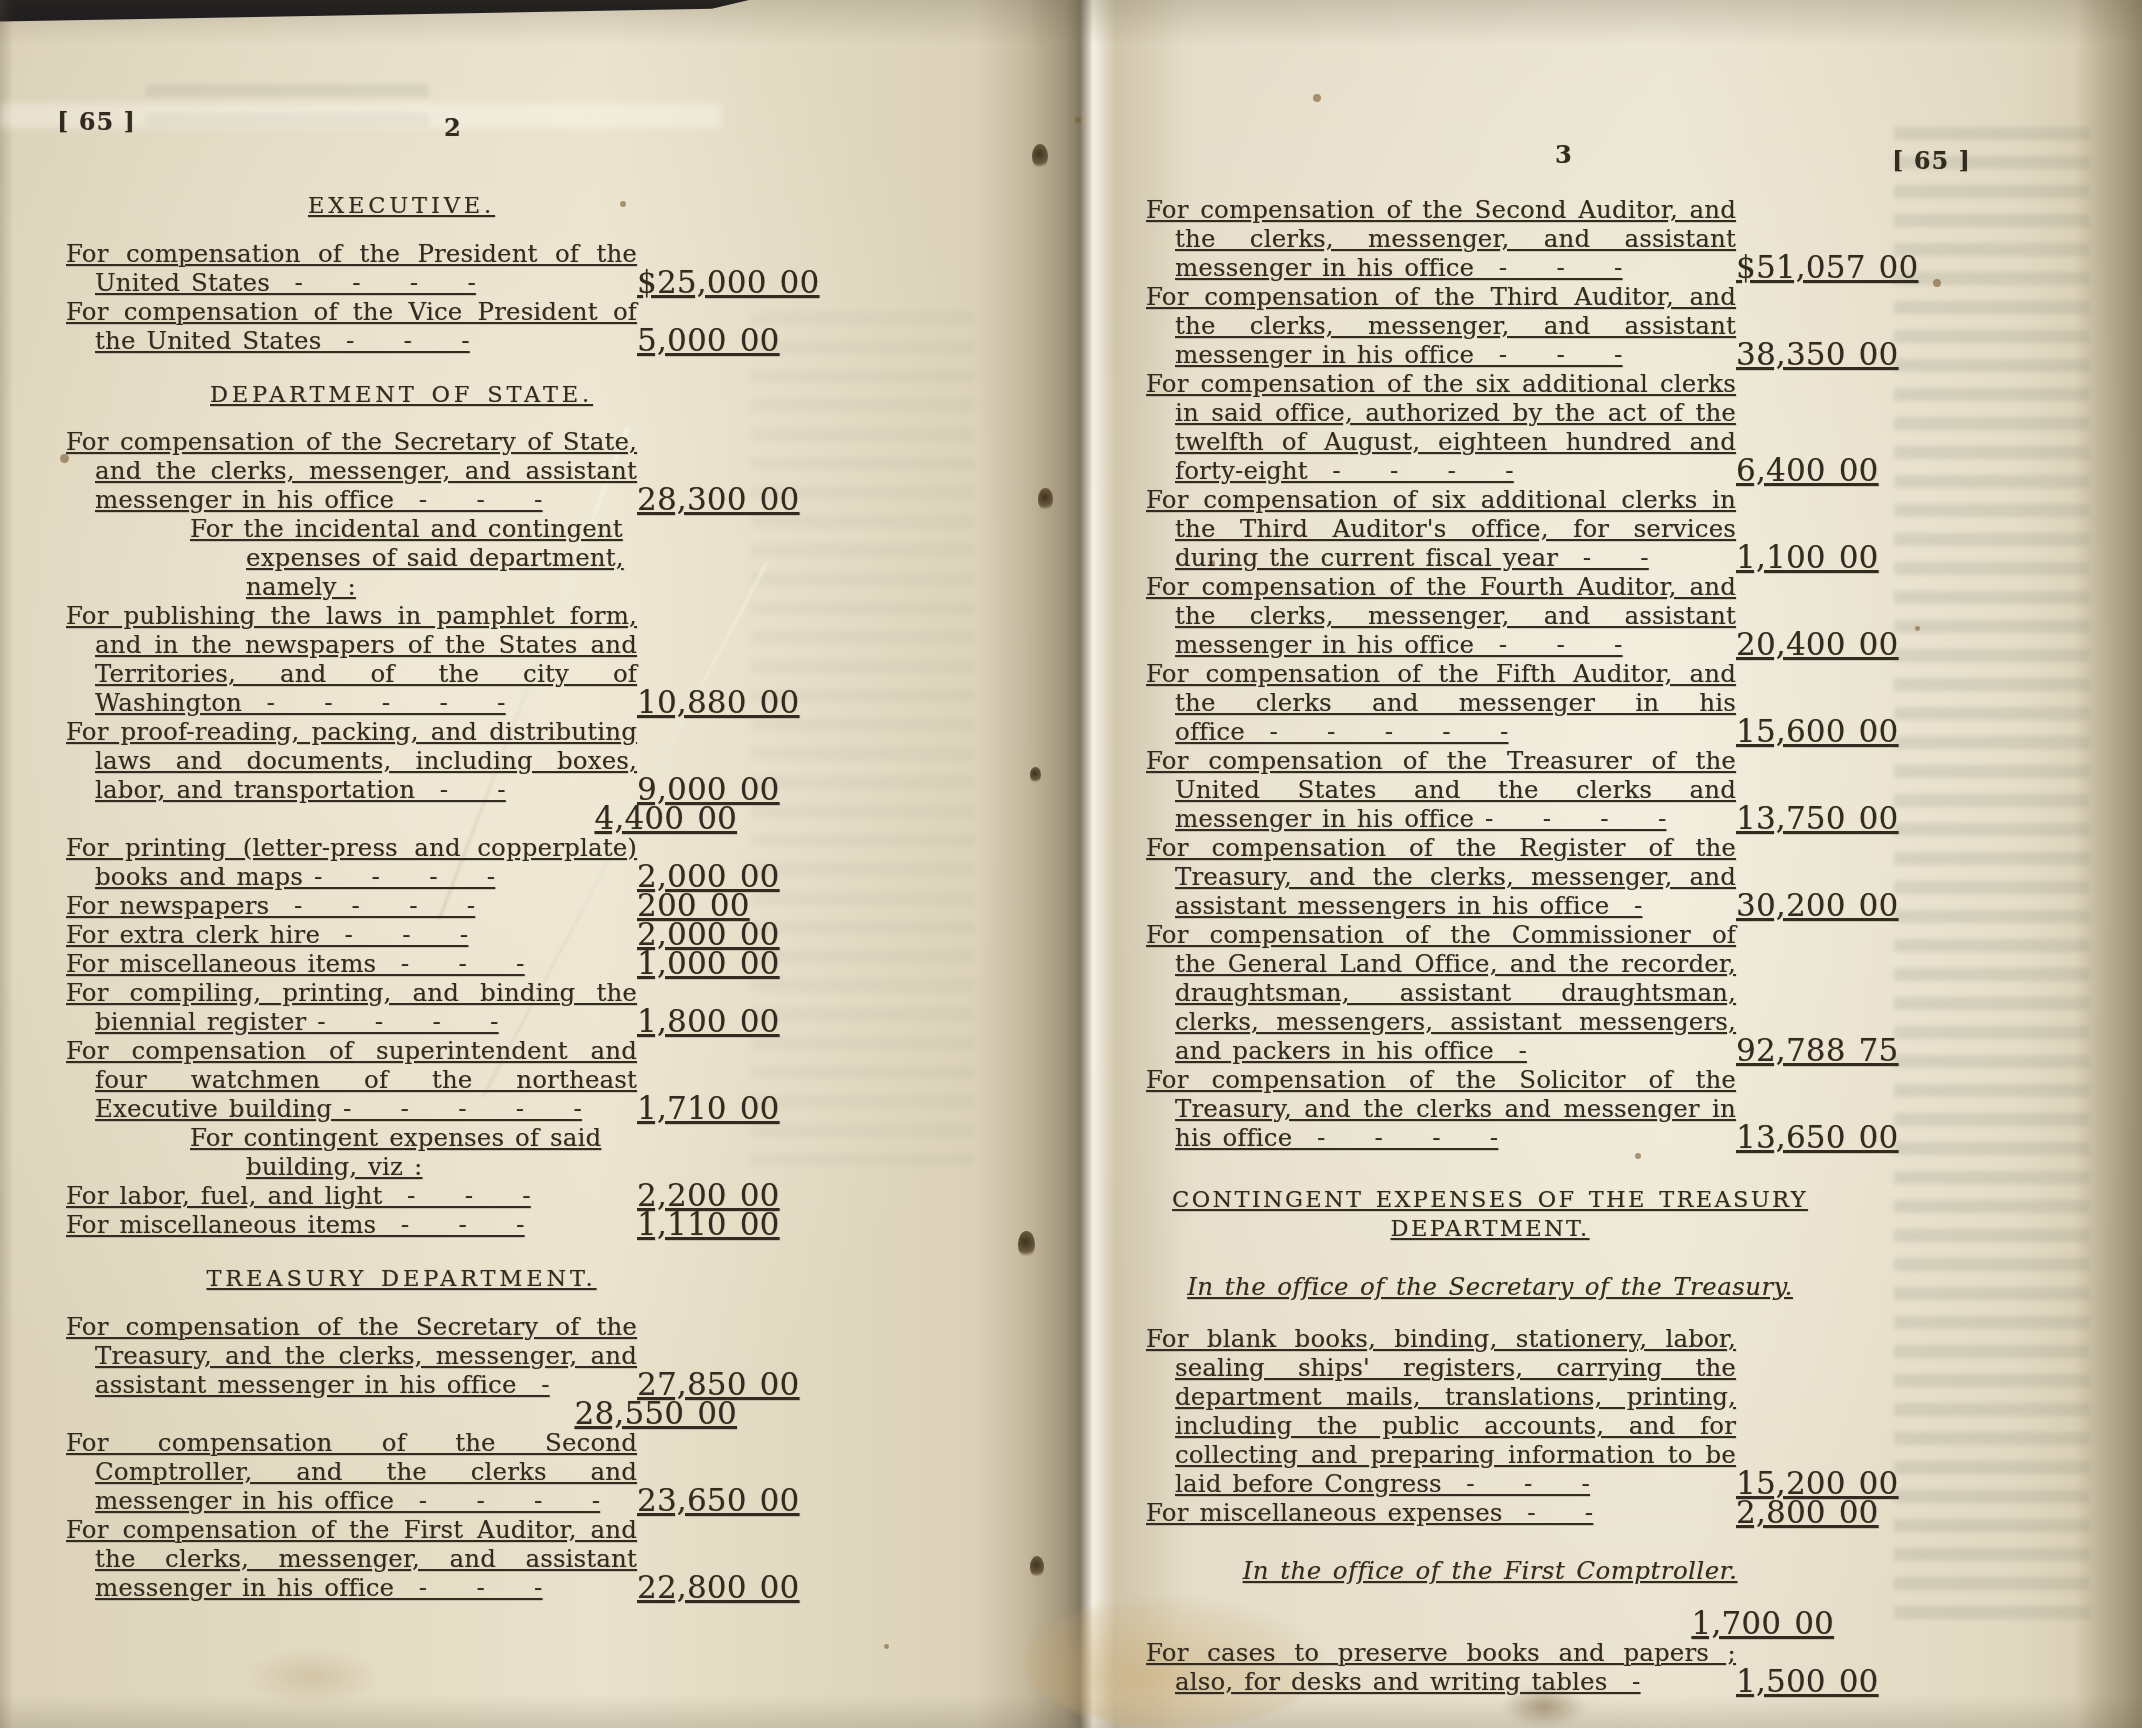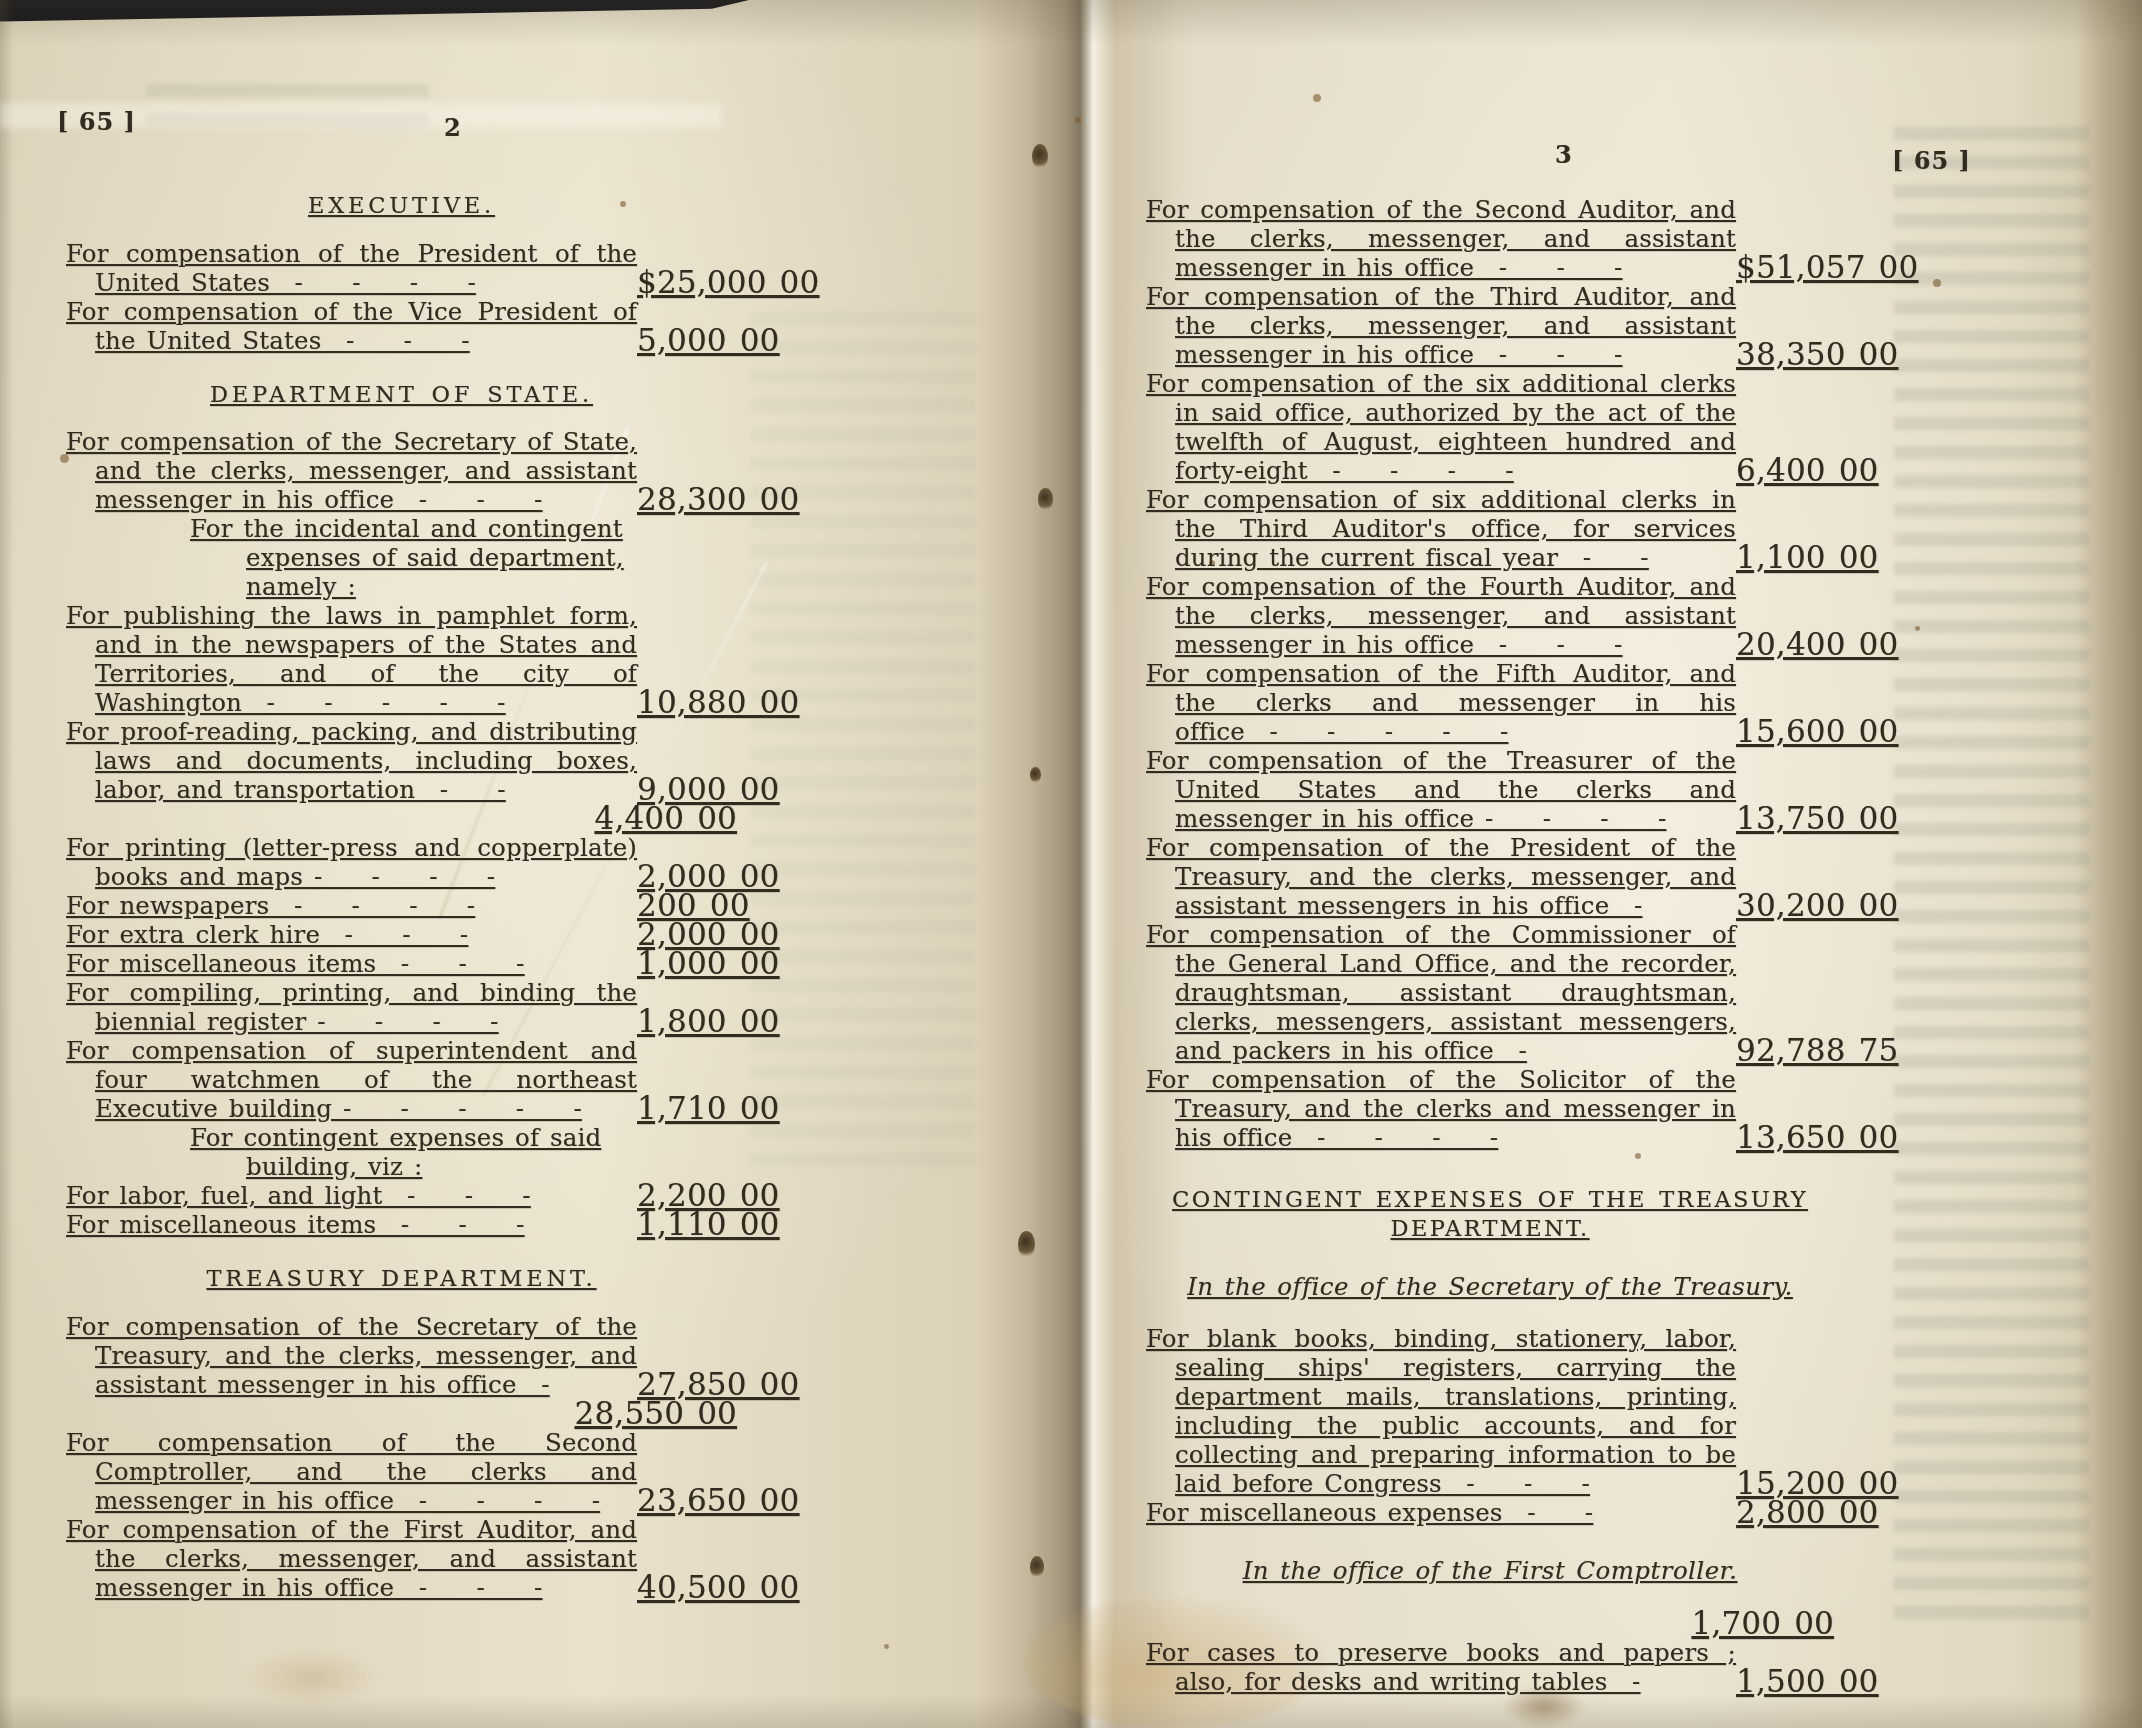--- a/index.html
+++ b/index.html
@@ -194,21 +194,21 @@
       </div>
       <div class="entry">
         <div class="amt">28,550 00</div>
       </div>
       <div class="entry">
         <div class="desc">For compensation of the Second Comptroller, and the clerks and messenger in his office -  -  -  -</div>
         <div class="amt">23,650 00</div>
       </div>
       <div class="entry">
         <div class="desc">For compensation of the First Auditor, and the clerks, messenger, and assistant messenger in his office -  -  -</div>
-        <div class="amt">40,500 00</div>
+        <div class="amt">22,800 00</div>
       </div>
     </div>
   <div class="content" id="right-content" style="left:1146px;top:195px;width:688px;">
       <div class="entry">
         <div class="desc">For compensation of the Second Auditor, and the clerks, messenger, and assistant messenger in his office -  -  -</div>
         <div class="amt">$51,057 00</div>
       </div>
       <div class="entry">
         <div class="desc">For compensation of the Third Auditor, and the clerks, messenger, and assistant messenger in his office -  -  -</div>
         <div class="amt">38,350 00</div>
@@ -227,21 +227,21 @@
       </div>
       <div class="entry">
         <div class="desc">For compensation of the Fifth Auditor, and the clerks and messenger in his office -  -  -  -  -</div>
         <div class="amt">15,600 00</div>
       </div>
       <div class="entry">
         <div class="desc">For compensation of the Treasurer of the United States and the clerks and messenger in his office -  -  -  -</div>
         <div class="amt">13,750 00</div>
       </div>
       <div class="entry">
-        <div class="desc">For compensation of the President of the Treasury, and the clerks, messenger, and assistant messengers in his office -</div>
+        <div class="desc">For compensation of the Register of the Treasury, and the clerks, messenger, and assistant messengers in his office -</div>
         <div class="amt">30,200 00</div>
       </div>
       <div class="entry">
         <div class="desc">For compensation of the Commissioner of the General Land Office, and the recorder, draughtsman, assistant draughtsman, clerks, messengers, assistant messengers, and packers in his office -</div>
         <div class="amt">92,788 75</div>
       </div>
       <div class="entry">
         <div class="desc">For compensation of the Solicitor of the Treasury, and the clerks and messenger in his office -  -  -  -</div>
         <div class="amt">13,650 00</div>
       </div>

